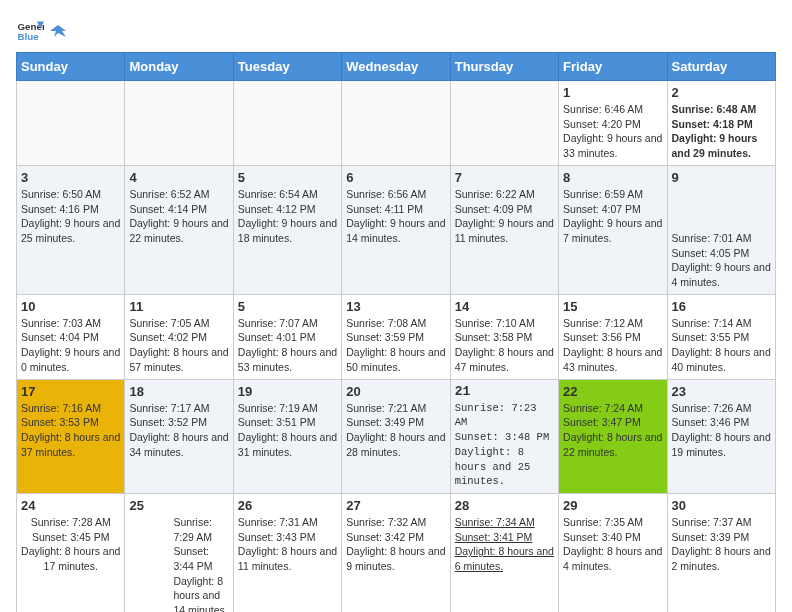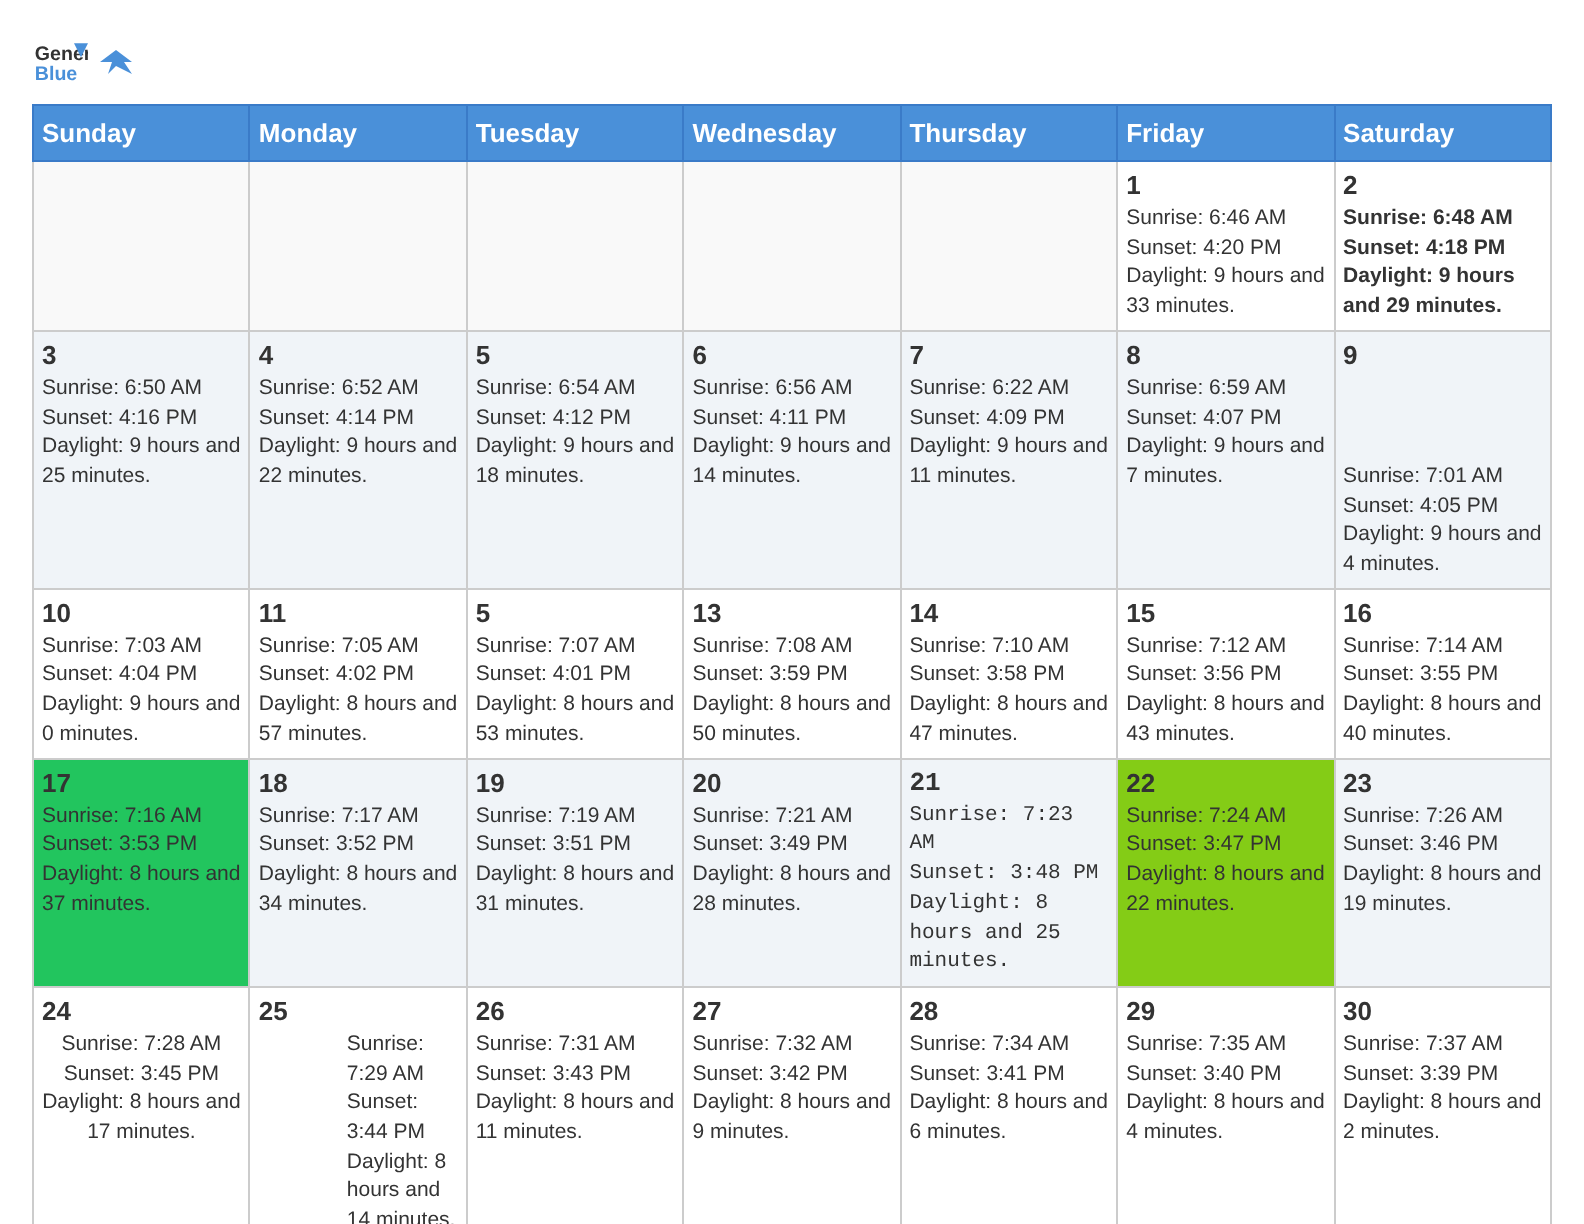--- a/index.html
+++ b/index.html
@@ -218,21 +218,21 @@
 Daylight: 8 hours and 43 minutes.</div>
         </td>
         <td>
           <span class="day-number">16</span>
           <div class="day-info" style="white-space: pre-line;">Sunrise: 7:14 AM
 Sunset: 3:55 PM
 Daylight: 8 hours and 40 minutes.</div>
         </td>
       </tr>
       <tr>
-        <td style="background: #22c55e;">
+        <td style="background: #eab308;">
           <span class="day-number">17</span>
           <div class="day-info" style="white-space: pre-line;">Sunrise: 7:16 AM
 Sunset: 3:53 PM
 Daylight: 8 hours and 37 minutes.</div>
         </td>
         <td style="background: rgb(240, 244, 248);">
           <span class="day-number">18</span>
           <div class="day-info" style="white-space: pre-line;">Sunrise: 7:17 AM
 Sunset: 3:52 PM
 Daylight: 8 hours and 34 minutes.</div>
@@ -288,21 +288,21 @@
 Daylight: 8 hours and 11 minutes.</div>
         </td>
         <td>
           <span class="day-number">27</span>
           <div class="day-info" style="white-space: pre-line;">Sunrise: 7:32 AM
 Sunset: 3:42 PM
 Daylight: 8 hours and 9 minutes.</div>
         </td>
         <td>
           <span class="day-number">28</span>
-          <div class="day-info" style="white-space: pre-line;">Sunrise: 7:34 AM
+          <div class="day-info" style="white-space: pre-line; text-decoration: underline;">Sunrise: 7:34 AM
 Sunset: 3:41 PM
 Daylight: 8 hours and 6 minutes.</div>
         </td>
         <td>
           <span class="day-number">29</span>
           <div class="day-info" style="white-space: pre-line;">Sunrise: 7:35 AM
 Sunset: 3:40 PM
 Daylight: 8 hours and 4 minutes.</div>
         </td>
         <td>

